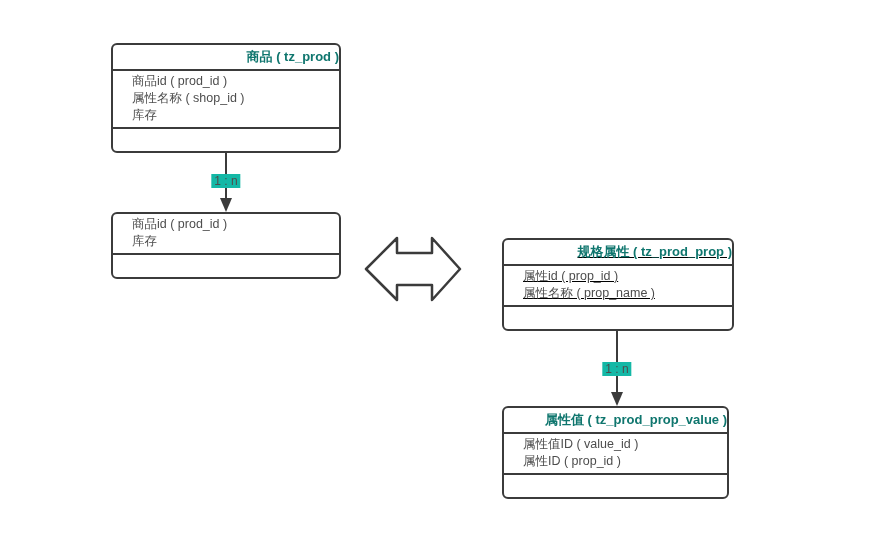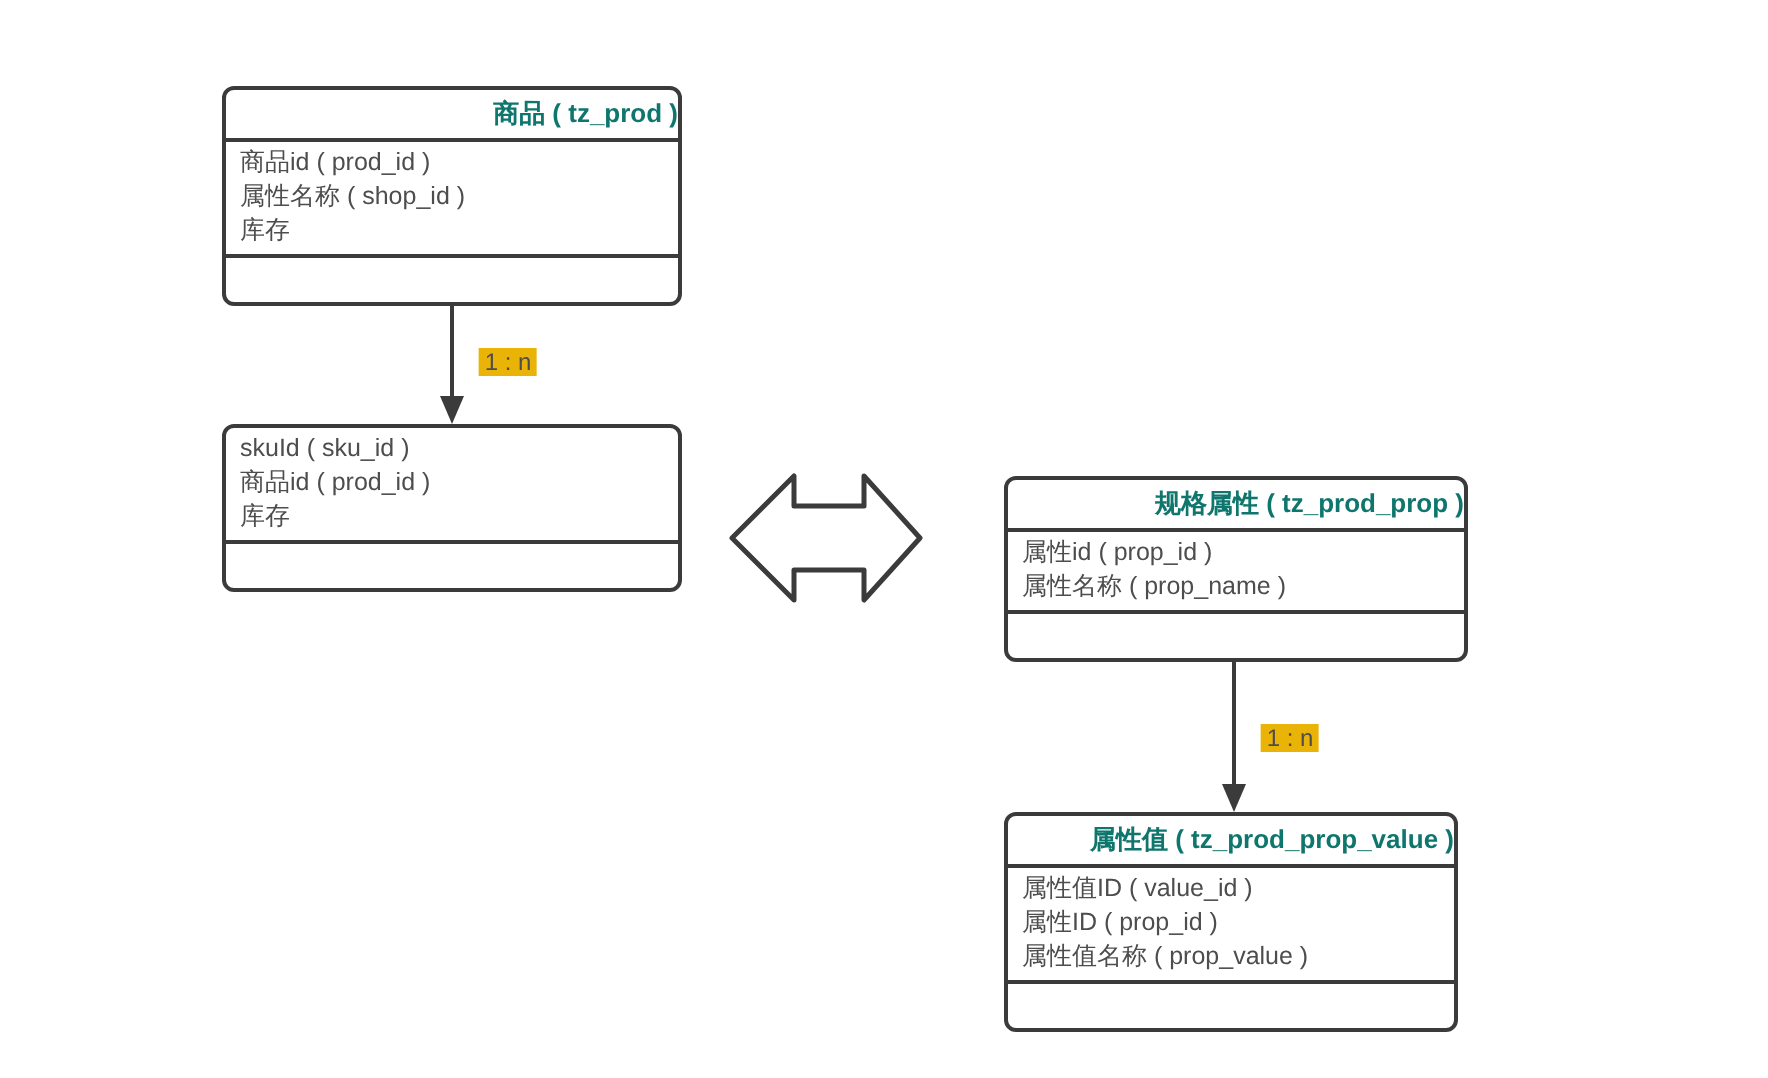--- a/index.html
+++ b/index.html
@@ -44,33 +44,33 @@
   .entity-fields {
     padding: 2px 6px 3px 7px;
     border-bottom: 2px solid #3b3b3b;
   }
   .field {
     font-size: 12.5px;
     line-height: 17px;
     color: #4d4d4d;
     white-space: nowrap;
     overflow: hidden;
+    margin-left: 12px;
   }
   .entity-empty {
     height: 22px;
   }
   .edge-label {
     position: absolute;
     transform: translate(-50%, -50%);
-    background: #eab308;
+    background: #14b8a6;
     padding: 0 3px;
     font-size: 12px;
     color: #4d4d4d;
     white-space: nowrap;
-    margin-left: 28px;
   }
 </style>
 </head>
 <body>
 
 <div class="canvas">
 
   <svg class="edges-svg" viewBox="0 0 884 539" xmlns="http://www.w3.org/2000/svg">
 
     <line x1="226" y1="146" x2="226" y2="200" stroke="#3b3b3b" stroke-width="2"></line>
@@ -87,42 +87,40 @@
     <div class="entity-fields">
       <div class="field">商品id ( prod_id )</div>
       <div class="field">属性名称 ( shop_id )</div>
       <div class="field">库存</div>
     </div>
     <div class="entity-empty"></div>
   </div>
 
   <div class="entity" style="left:111px; top:212px;">
     <div class="entity-fields">
-      <div class="field">skuId ( sku_id )</div>
       <div class="field">商品id ( prod_id )</div>
       <div class="field">库存</div>
     </div>
     <div class="entity-empty"></div>
   </div>
 
-  <div class="entity" style="left:502px; top:238px; width:232px;">
+  <div class="entity" style="left:502px; top:238px; width:232px;text-decoration:underline;">
     <div class="entity-title">规格属性 ( tz_prod_prop )</div>
     <div class="entity-fields">
       <div class="field">属性id ( prop_id )</div>
       <div class="field">属性名称 ( prop_name )</div>
     </div>
     <div class="entity-empty"></div>
   </div>
 
   <div class="entity" style="left:502px; top:406px; width:227px;">
     <div class="entity-title">属性值 ( tz_prod_prop_value )</div>
     <div class="entity-fields">
       <div class="field">属性值ID ( value_id )</div>
       <div class="field">属性ID ( prop_id )</div>
-      <div class="field">属性值名称 ( prop_value )</div>
     </div>
     <div class="entity-empty"></div>
   </div>
 
   <span class="edge-label" style="left:226px; top:181px;">1 : n</span>
   <span class="edge-label" style="left:617px; top:369px;">1 : n</span>
 
 </div>
 
 </body></html>

